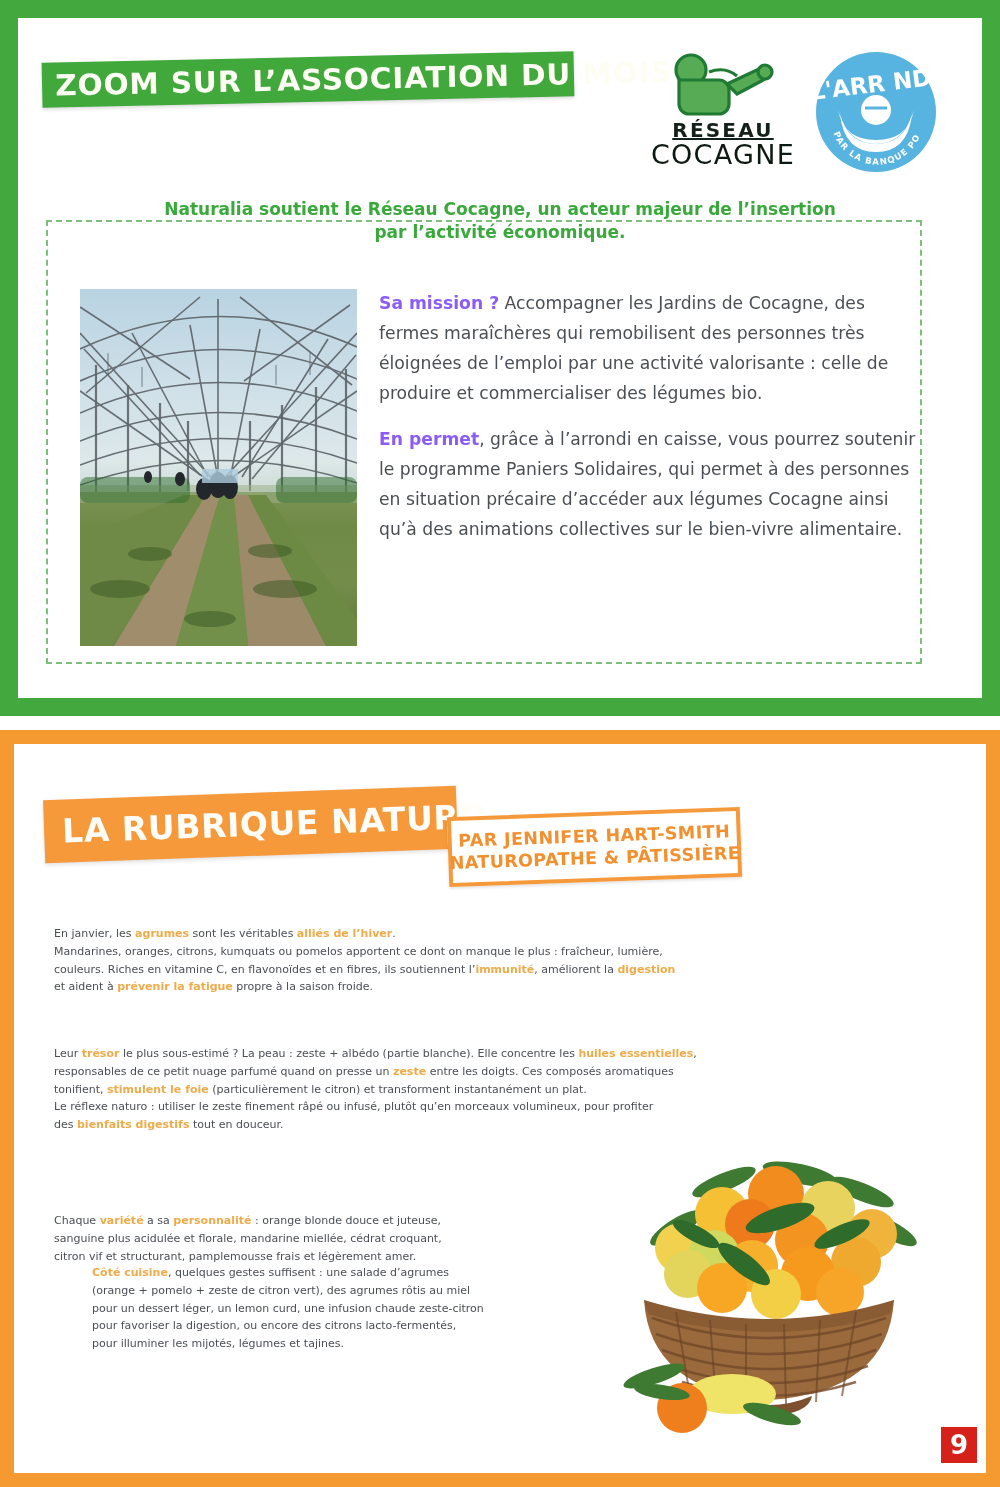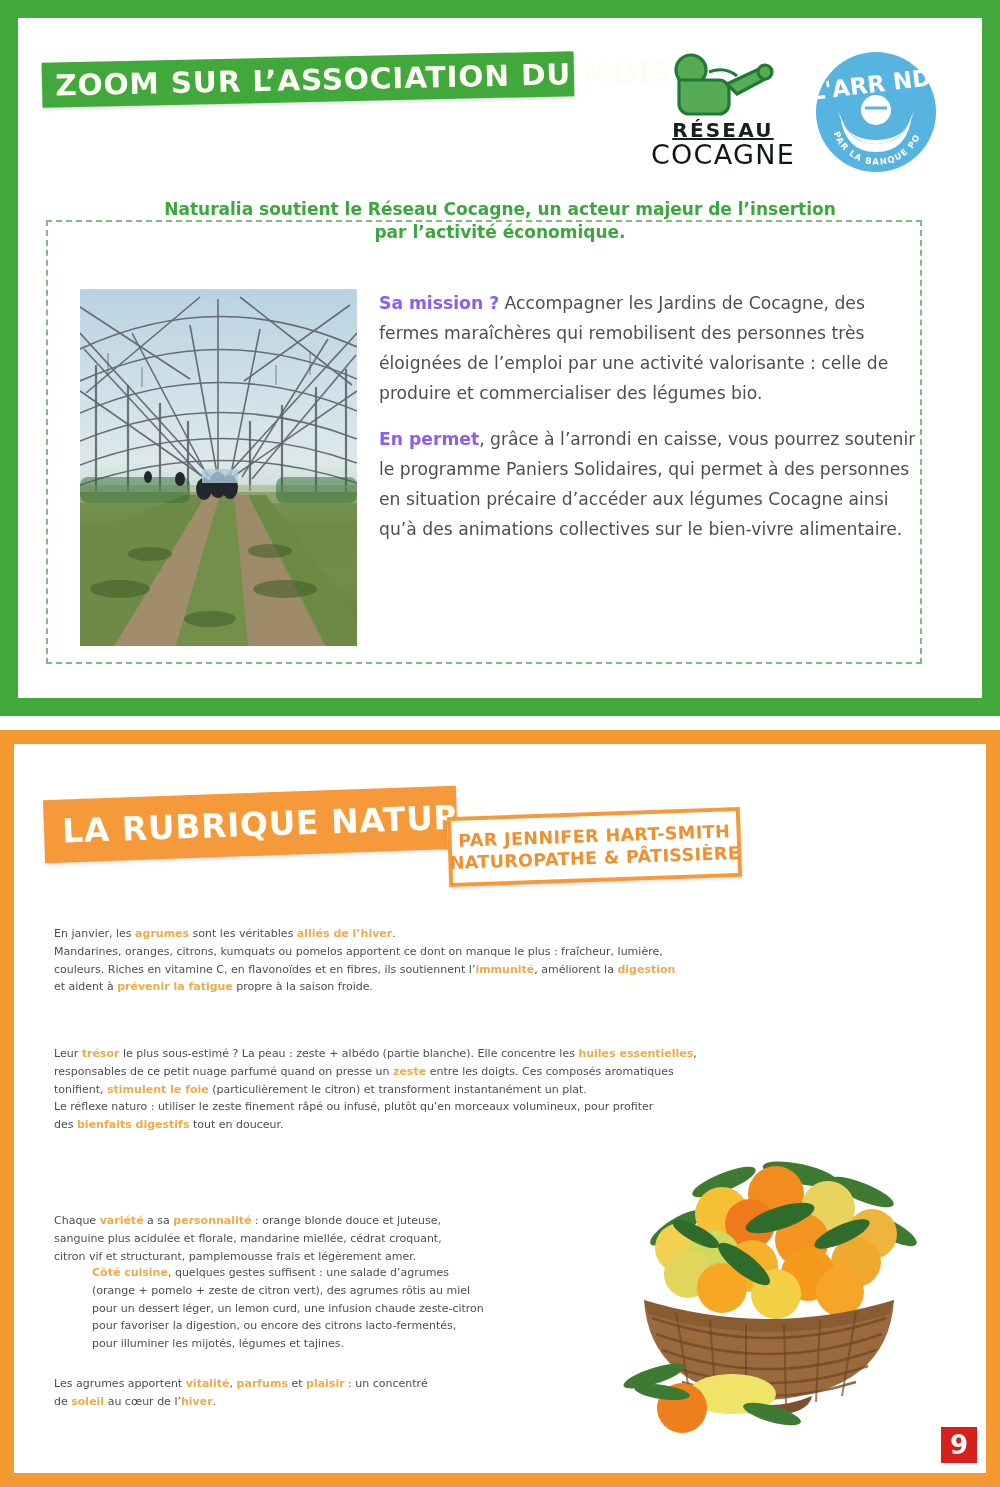--- a/index.html
+++ b/index.html
@@ -387,21 +387,20 @@
 
   <div class="author-box">
     <span>PAR JENNIFER HART-SMITH</span>
     <span>NATUROPATHE &amp; PÂTISSIÈRE</span>
   </div>
 
   <div class="s2-text" id="s2-p1">En janvier, les <b>agrumes</b> sont les véritables <b>alliés de l’hiver</b>.<br>Mandarines, oranges, citrons, kumquats ou pomelos apportent ce dont on manque le plus : fraîcheur, lumière,<br>couleurs. Riches en vitamine C, en flavonoïdes et en fibres, ils soutiennent l’<b>immunité</b>, améliorent la <b>digestion</b><br>et aident à <b>prévenir la fatigue</b> propre à la saison froide.</div>
   <div class="s2-text" id="s2-p2">Leur <b>trésor</b> le plus sous-estimé ? La peau : zeste + albédo (partie blanche). Elle concentre les <b>huiles essentielles</b>,<br>responsables de ce petit nuage parfumé quand on presse un <b>zeste</b> entre les doigts. Ces composés aromatiques<br>tonifient, <b>stimulent le foie</b> (particulièrement le citron) et transforment instantanément un plat.<br>Le réflexe naturo : utiliser le zeste finement râpé ou infusé, plutôt qu’en morceaux volumineux, pour profiter<br>des <b>bienfaits digestifs</b> tout en douceur.</div>
   <div class="s2-text" id="s2-p3">Chaque <b>variété</b> a sa <b>personnalité</b> : orange blonde douce et juteuse,<br>sanguine plus acidulée et florale, mandarine miellée, cédrat croquant,<br>citron vif et structurant, pamplemousse frais et légèrement amer.</div>
   <div class="s2-text" id="s2-p4"><b>Côté cuisine</b>, quelques gestes suffisent : une salade d’agrumes<br>(orange + pomelo + zeste de citron vert), des agrumes rôtis au miel<br>pour un dessert léger, un lemon curd, une infusion chaude zeste-citron<br>pour favoriser la digestion, ou encore des citrons lacto-fermentés,<br>pour illuminer les mijotés, légumes et tajines.</div>
-  <div class="s2-text" id="s2-p5">Les agrumes apportent <b>vitalité</b>, <b>parfums</b> et <b>plaisir</b> : un concentré<br>de <b>soleil</b> au cœur de l’<b>hiver</b>.</div>
 
   <div class="photo-citrus">
     <svg width="330" height="285" viewBox="0 0 330 285">
       <g fill="#3f7a32">
         <ellipse cx="120" cy="30" rx="34" ry="9" transform="rotate(-22 120 30)"></ellipse>
         <ellipse cx="196" cy="22" rx="38" ry="10" transform="rotate(12 196 22)"></ellipse>
         <ellipse cx="258" cy="40" rx="34" ry="9" transform="rotate(22 258 40)"></ellipse>
         <ellipse cx="72" cy="76" rx="30" ry="9" transform="rotate(-32 72 76)"></ellipse>
         <ellipse cx="286" cy="78" rx="30" ry="9" transform="rotate(28 286 78)"></ellipse>
       </g>

